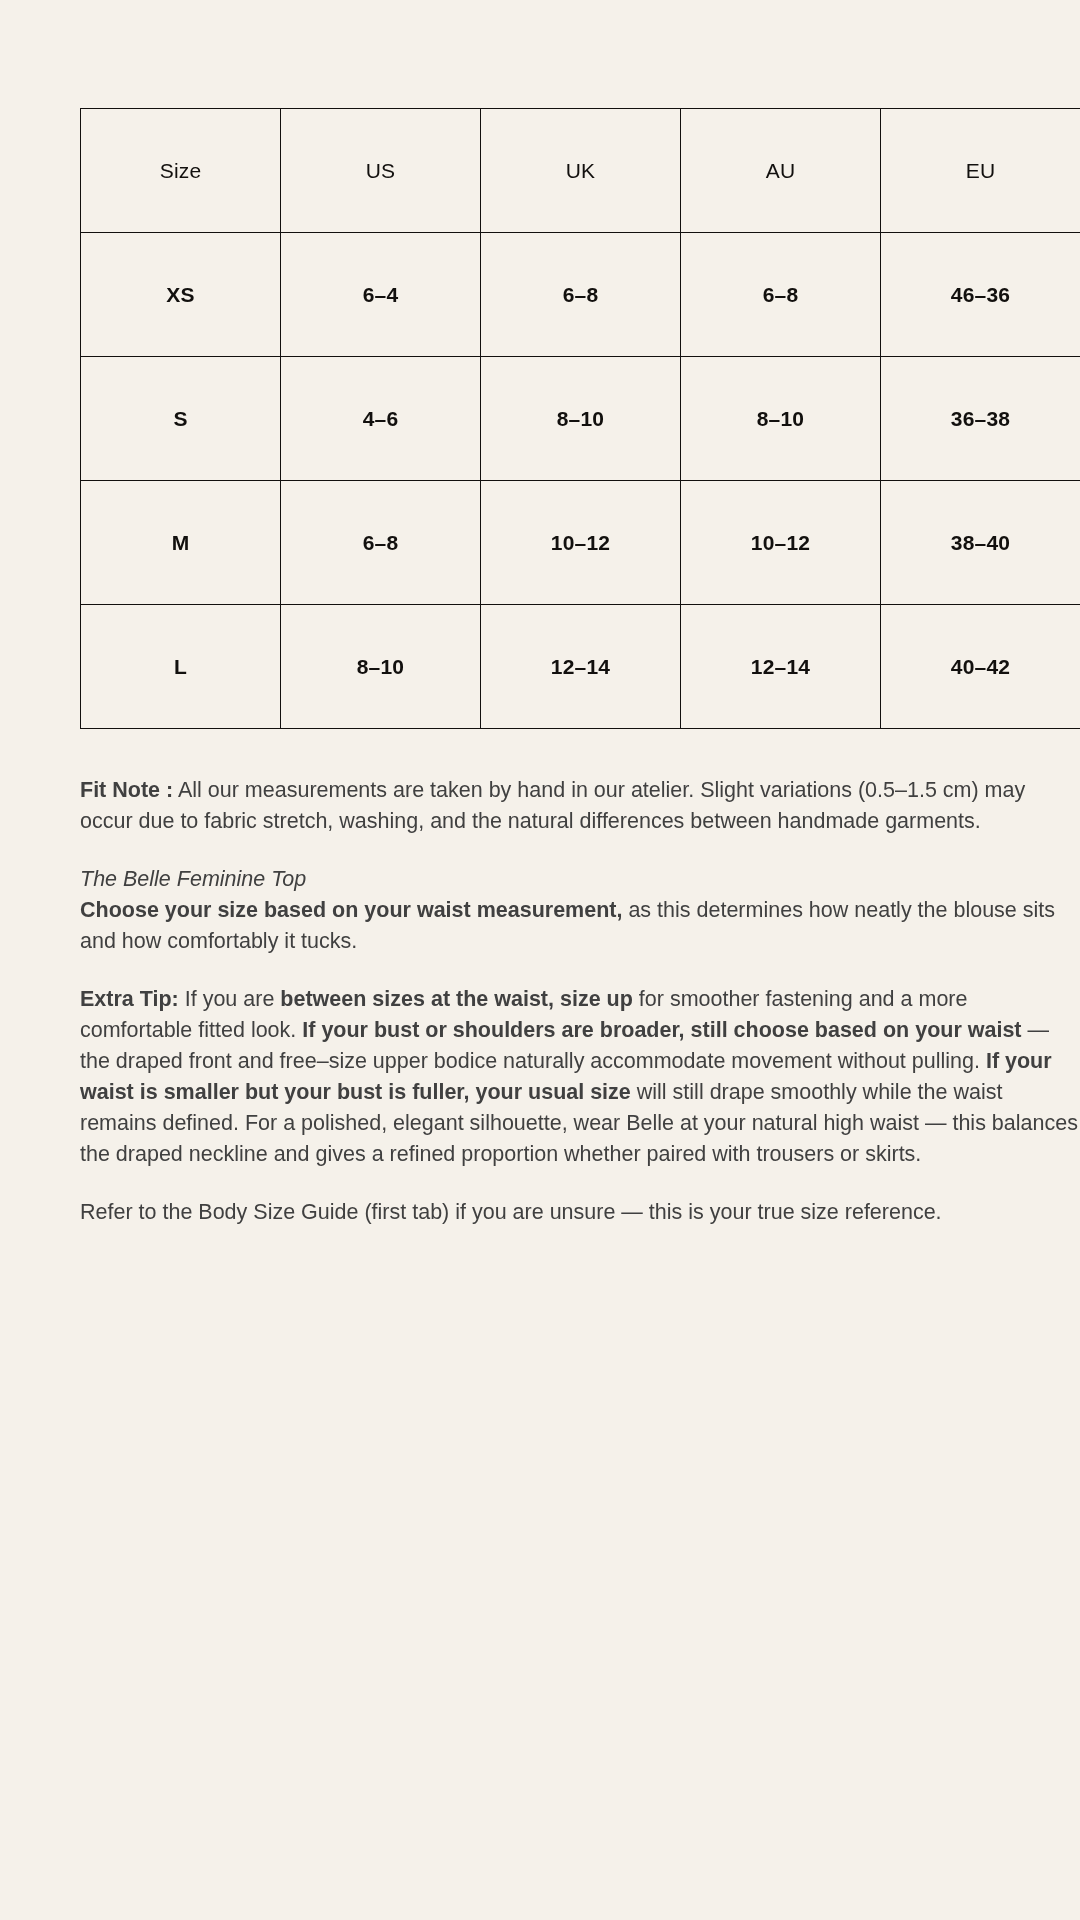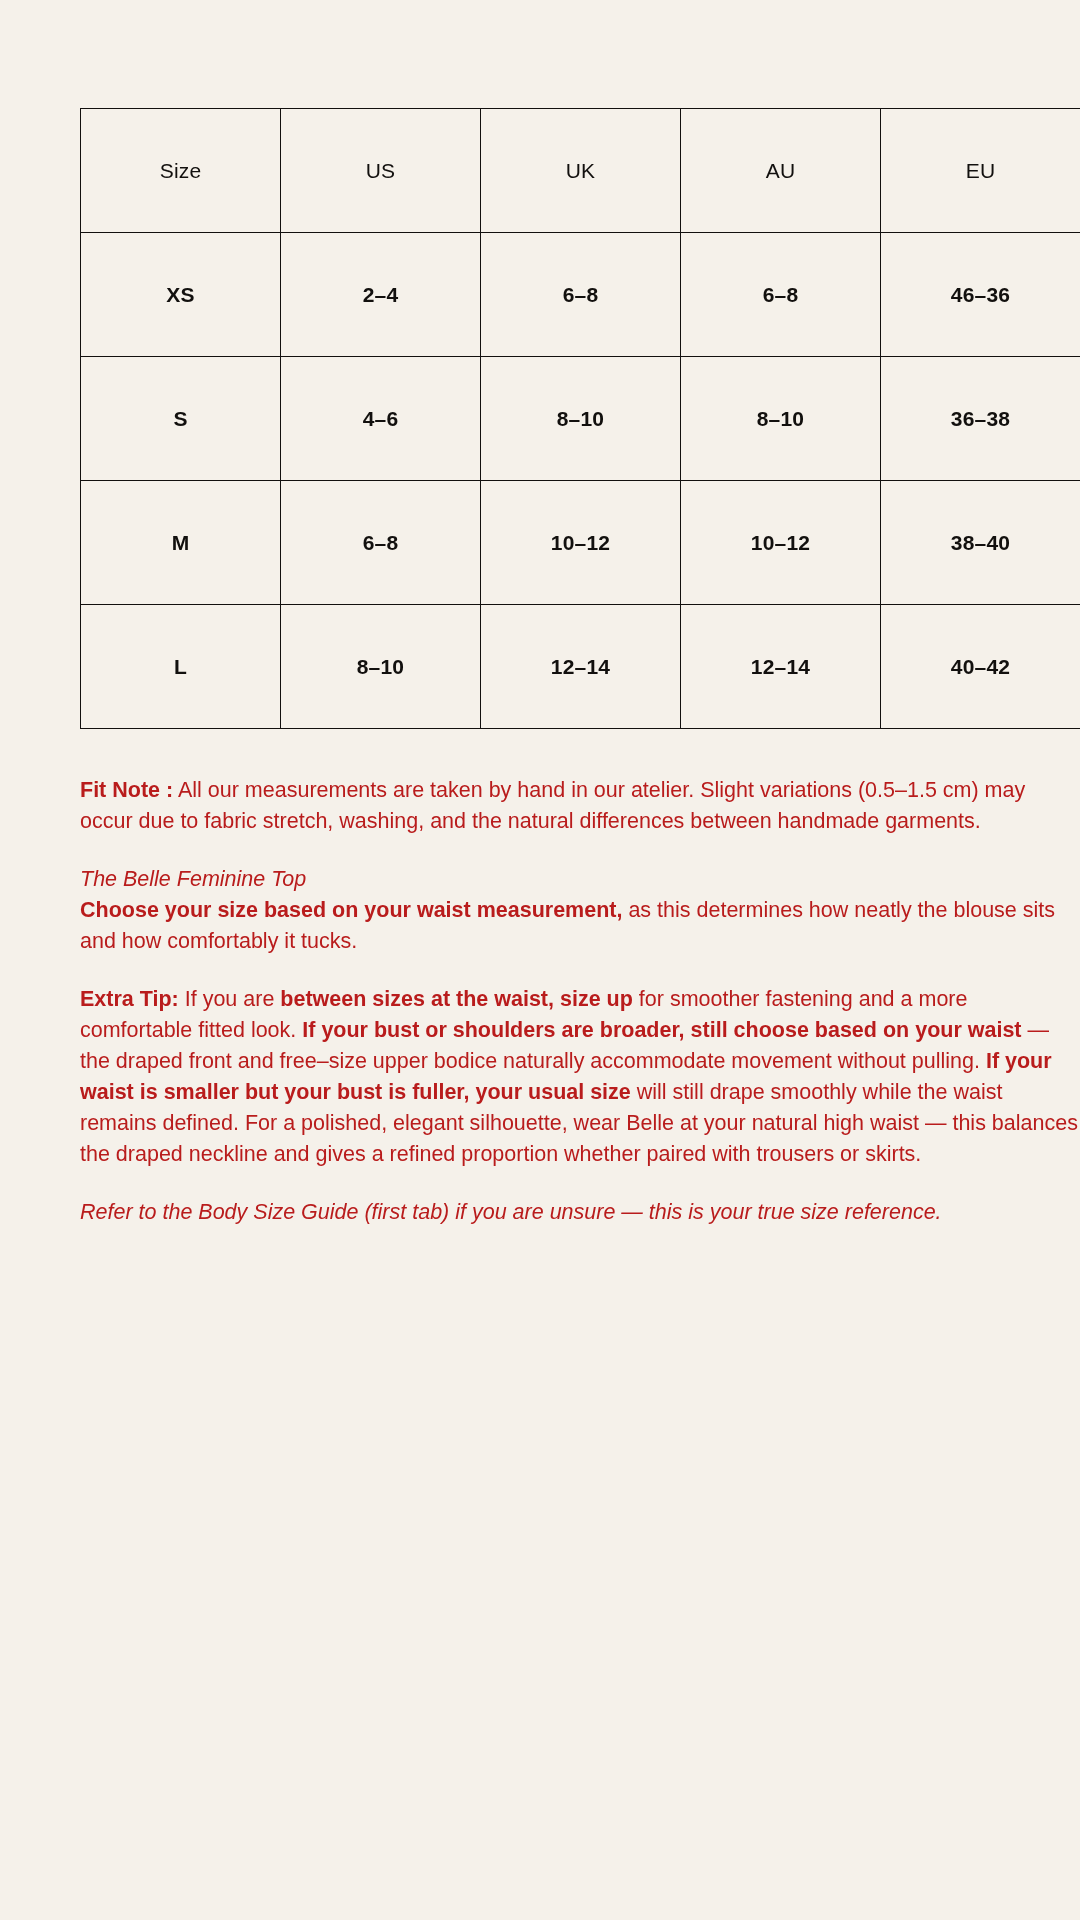--- a/index.html
+++ b/index.html
@@ -50,37 +50,36 @@
   table.size-table col.c3 { width: 200px; }
   table.size-table col.c4 { width: 200px; }
   table.size-table col.c5 { width: 200px; }
 
   
   .copy {
     width: 1000px;
     margin-top: 46px;
     font-size: 21.5px;
     line-height: 31px;
-    color: #b91c1c;
+    color: #404040;
   }
   .copy p {
     margin: 0 0 27px 0;
   }
   .copy p:last-child {
     margin-bottom: 0;
   }
   .copy b, .copy strong {
     font-weight: 700;
   }
   .plain-line {
     display: block;
     font-style: italic;
   }
   .italic {
-    font-style: italic;
   }
 </style>
 </head>
 <body>
 
 <div class="page">
 
   <table class="size-table">
     <colgroup>
       <col class="c1">
@@ -94,21 +93,21 @@
         <th>Size</th>
         <th>US</th>
         <th>UK</th>
         <th>AU</th>
         <th>EU</th>
       </tr>
     </thead>
     <tbody>
       <tr>
         <td>XS</td>
-        <td>2–4</td>
+        <td>6–4</td>
         <td>6–8</td>
         <td>6–8</td>
         <td>46–36</td>
       </tr>
       <tr>
         <td>S</td>
         <td>4–6</td>
         <td>8–10</td>
         <td>8–10</td>
         <td>36–38</td>

